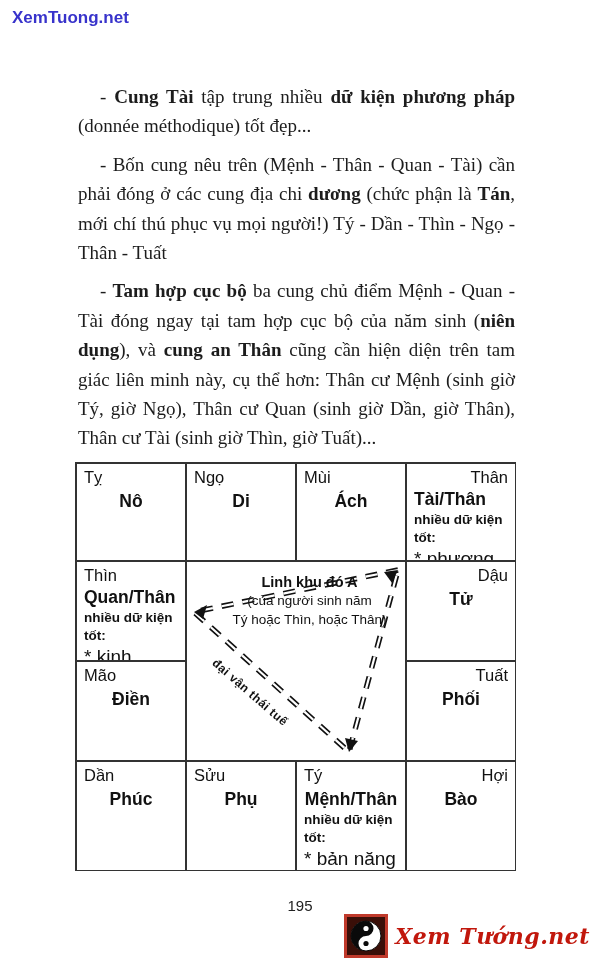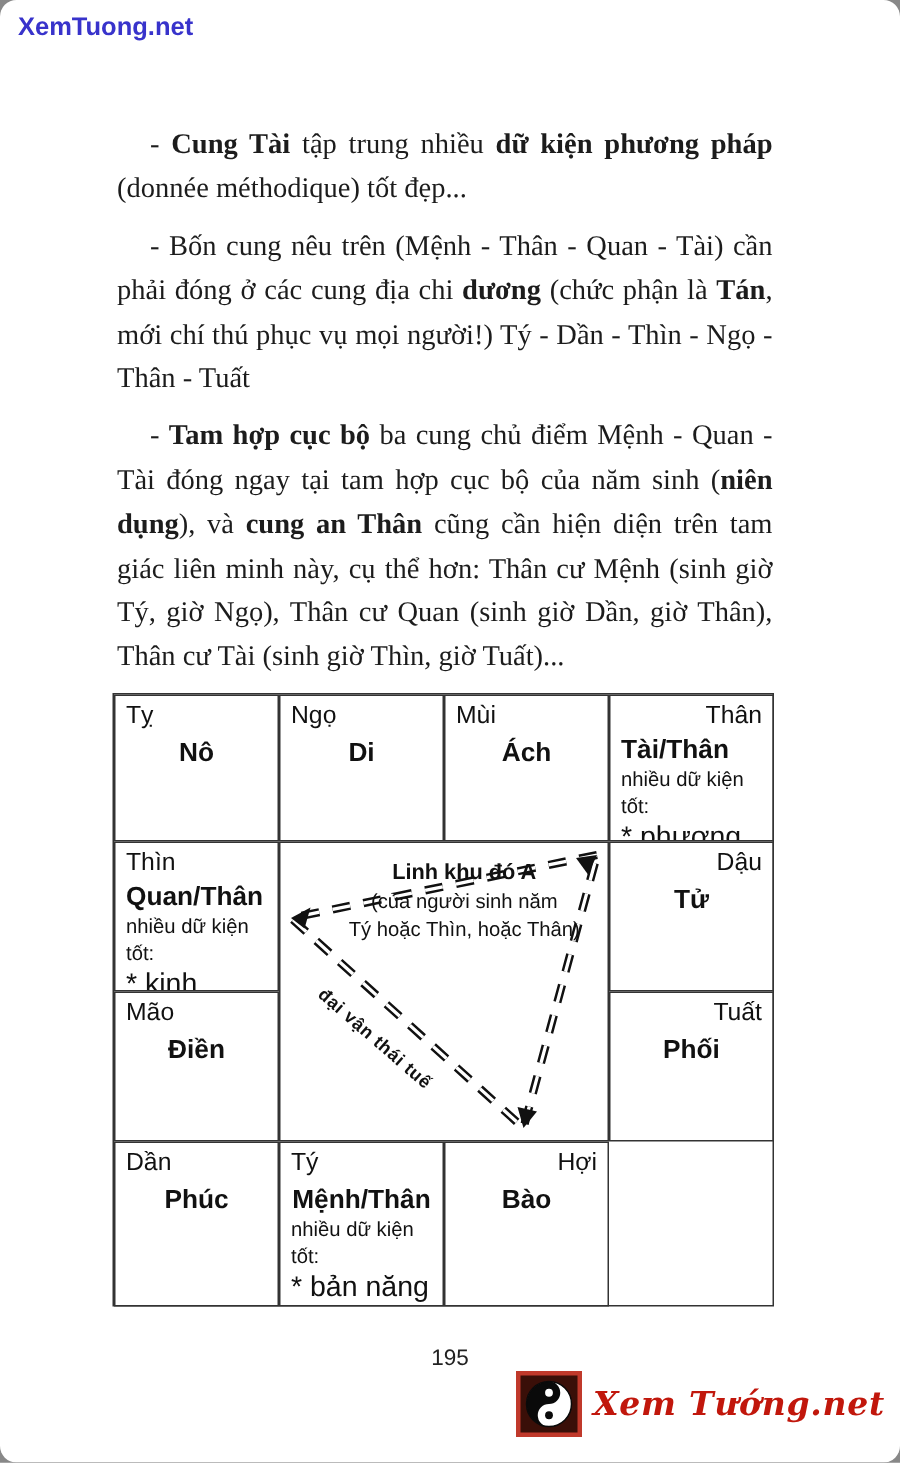--- a/index.html
+++ b/index.html
@@ -1,20 +1,20 @@
 <!DOCTYPE html>
 <html><head>
 <meta charset="utf-8">
 <style>
   * { margin:0; padding:0; box-sizing:border-box; }
   html,body { background:#888; }
   .page {
     position:relative; width:600px; height:975px; margin:0 auto;
     background:#ffffff; overflow:hidden;
-    font-family:"Liberation Serif", serif; color:#1c1c1c;border-radius:11px;
+    font-family:"Liberation Serif", serif; color:#1c1c1c;
   }
 
   
   .top-logo {
     position:absolute; left:12px; top:8px;
     font-family:"Liberation Sans", sans-serif;
     font-weight:bold; font-size:17px; color:#3833cb;
     cursor:pointer;
   }
 
@@ -37,21 +37,21 @@
     font-family:"Liberation Sans", sans-serif; color:#111;
   }
   .cell { border:1px solid #333; padding:3px 7px 3px 7px; overflow:hidden; }
   .cell .branch { font-size:16.5px; line-height:1.25; }
   .cell .branch.al { text-align:left; }
   .cell .branch.ac { text-align:left; }
   .cell .branch.ar { text-align:right; }
   .cell .pname { font-size:17.5px; font-weight:bold; line-height:1.3; margin-top:2px; }
   .cell .pname.ac { text-align:center; }
   .cell .pname.al { text-align:left; margin-top:0; }
-  .cell .nhead { font-size:13.5px; line-height:1.3; margin-top:1px; }
+  .cell .nhead { font-size:13.5px; line-height:1.3; margin-top:1px;font-weight:bold; }
   .cell .nline { font-size:19px; line-height:1.35; }
   .center-cell {
     grid-column:2 / 4; grid-row:2 / 4;
     border:1px solid #333; position:relative; padding:0;
   }
   .tri-svg { position:absolute; left:0; top:0; }
   .tri-caption {
     position:absolute; left:35px; top:10px; width:175px;
     text-align:center; z-index:2;
   }
@@ -150,20 +150,24 @@
     <div class="cell">
       <div class="branch ar">Tuất</div>
       <div class="pname ac">Phối</div>
     </div>
 
     <div class="cell">
       <div class="branch al">Dần</div>
       <div class="pname ac">Phúc</div>
     </div>
     <div class="cell">
+      <div class="branch ac">Sửu</div>
+      <div class="pname ac">Phụ</div>
+    </div>
+    <div class="cell">
       <div class="branch ac">Tý</div>
       <div class="pname ac">Mệnh/Thân</div>
       <div class="nhead">nhiều dữ kiện tốt:</div>
       <div class="nline">* bản năng</div>
       <div class="nline">* phản xạ</div>
 
     </div>
     <div class="cell">
       <div class="branch ar">Hợi</div>
       <div class="pname ac">Bào</div>

